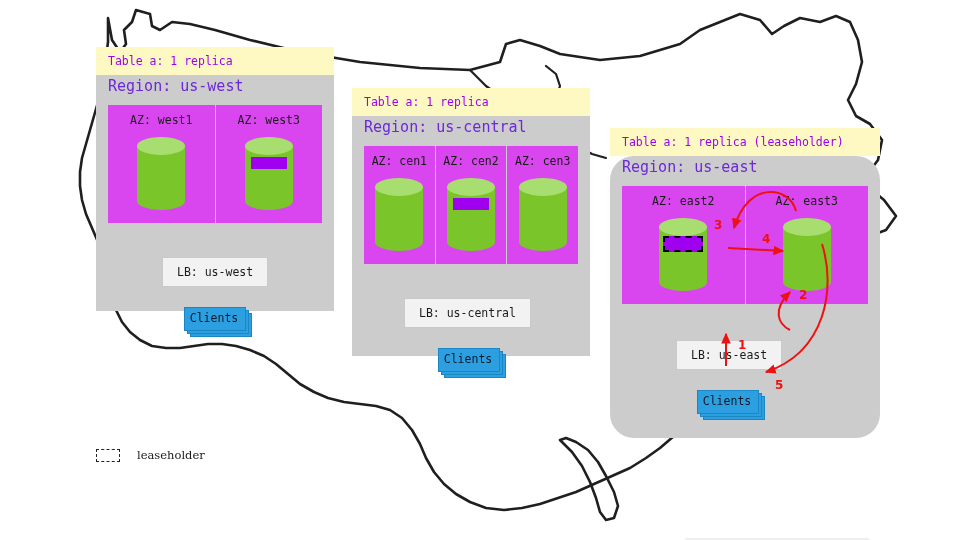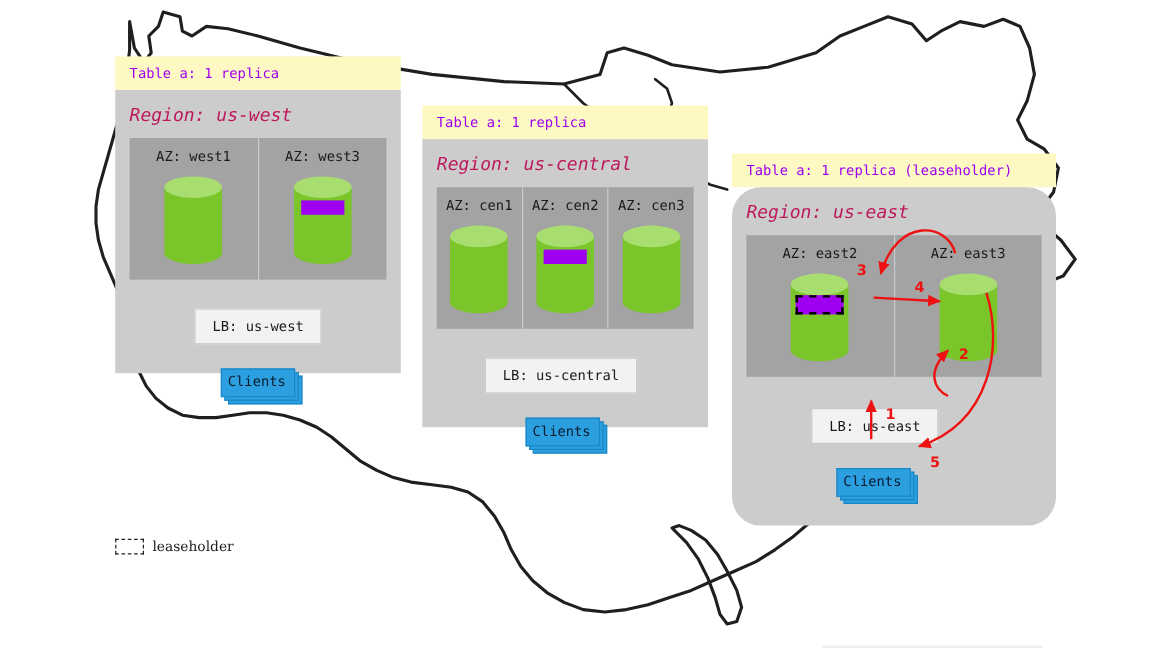--- a/index.html
+++ b/index.html
@@ -25,29 +25,28 @@
     padding:7px 0 7px 12px;
     letter-spacing:0px;
     white-space:nowrap;
   }
   .region-body{
     background:#cccccc;
     padding:0;
     position:relative;
   }
   .region-title{
-    color:#be185d;
+    color:#6d28d9;
     font-size:15px;
-    padding:12px 0 10px 12px;
+    padding:2px 0 10px 12px;
     white-space:nowrap;
-    font-style:italic;
   }
   .az-row{
     display:flex;
-    background:#a3a3a3;
+    background:#d946ef;
     margin:0 12px;
   }
   .az{
     flex:1 1 0;
     border-right:1px solid #cbcbcb;
     padding:8px 0 14px 0;
     display:flex;
     flex-direction:column;
     align-items:center;
     position:relative;
@@ -133,21 +132,21 @@
     color:#ee1111;
     font-size:12px;
     font-weight:bold;
     font-family:"DejaVu Sans","Liberation Sans",sans-serif;
     z-index:31;
   }
 
   
   #legend{
     position:absolute;left:96px;top:448px;
-    display:flex;align-items:center;gap:7px;
+    display:flex;align-items:center;gap:17px;
     font-family:"DejaVu Serif","Liberation Serif",serif;
     font-size:11.5px;color:#1a1a1a;
   }
   #legend .swatch{
     width:22px;height:11px;
     border:1.5px dashed #222222;
     background:transparent;
   }
 </style>
 </head>

